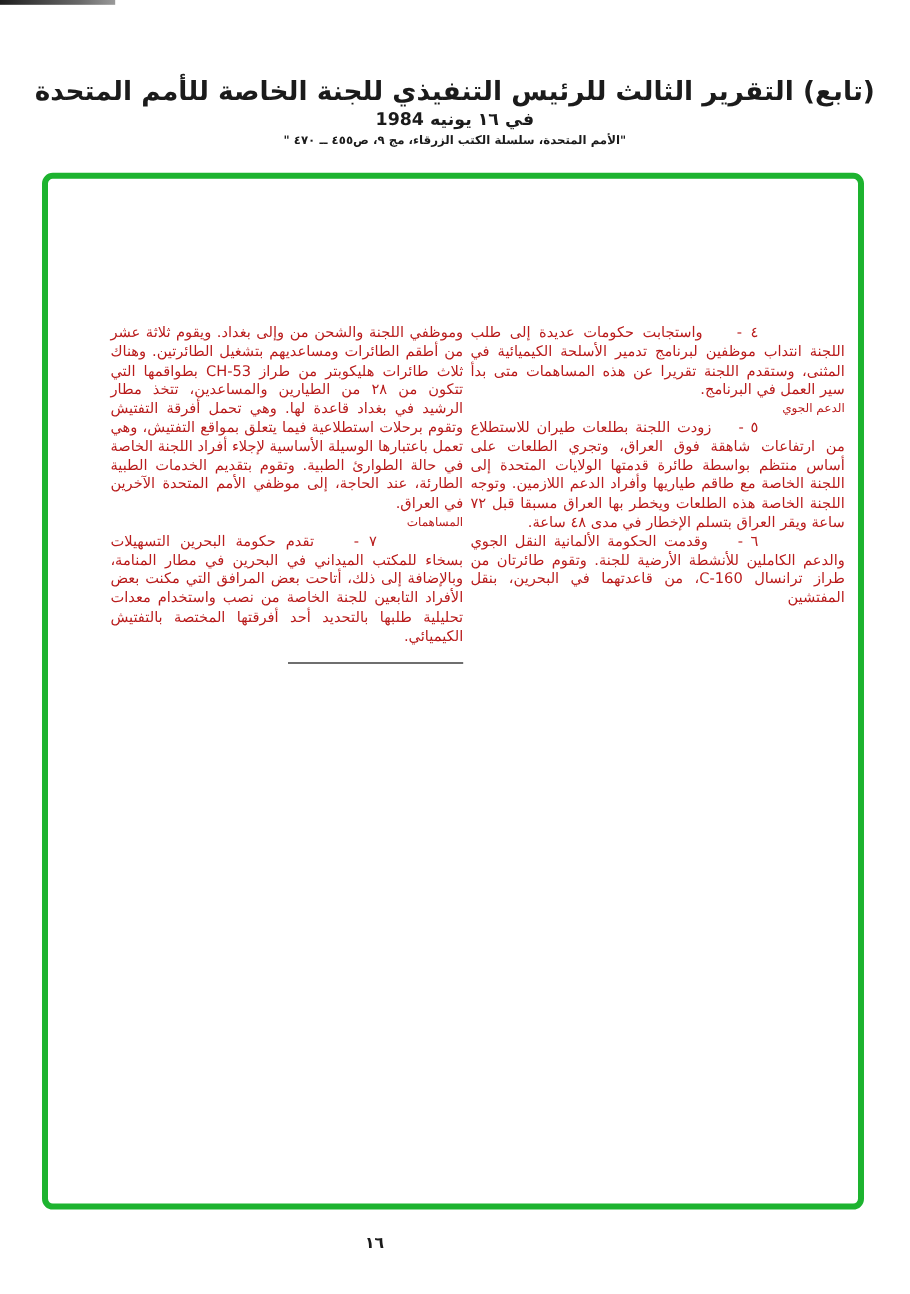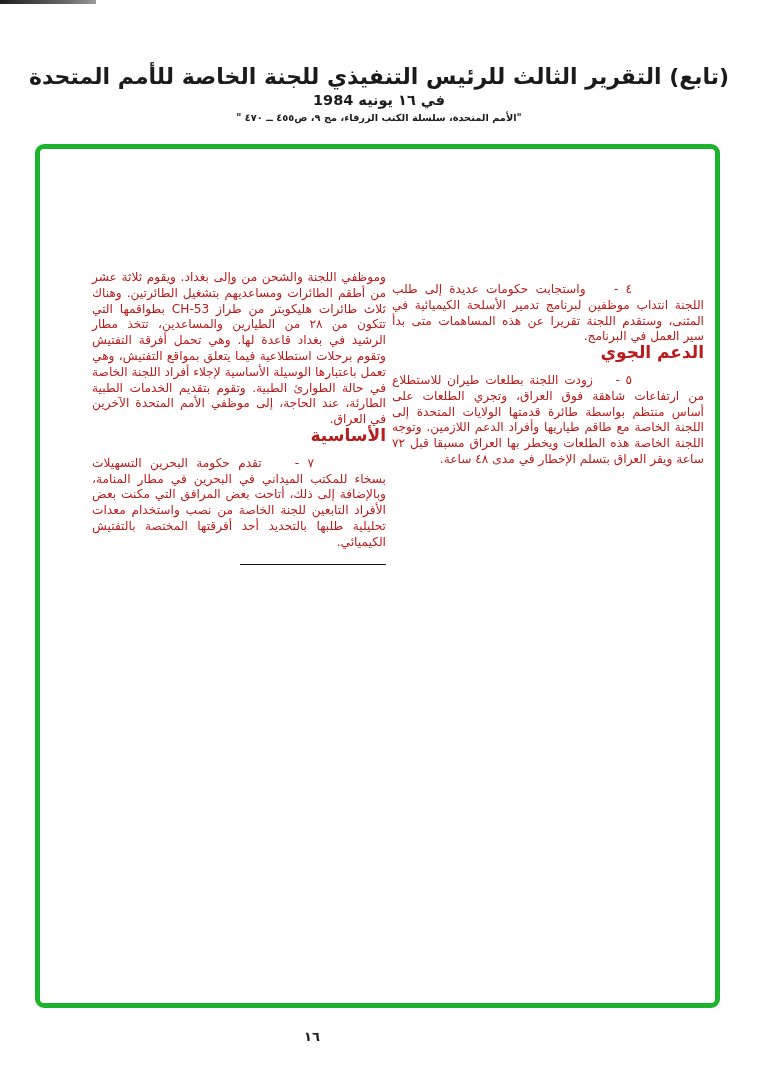--- a/index.html
+++ b/index.html
@@ -20,23 +20,23 @@
     position:absolute; left:35px; top:144px; width:675px; height:854px;
     border:5px solid #1db32f; border-radius:9px; background:#ffffff;
   }
   .col {
     position:absolute; direction:rtl; text-align:justify;
     font-size:12.2px; line-height:15.8px; color:#b91c1c;
   }
   .col-right { left:392px; top:270px; width:312px; }
   .col-left  { left:92px;  top:270px; width:294px; }
   .col p { margin:0; padding:0; }
-  .col p.indent { text-indent:72px;margin-top:12px; }
+  .col p.indent { text-indent:72px; }
   .sec-heading {
-    font-weight:bold; font-size:17px; margin:15px 0 4px 0; text-indent:0;
+    font-weight:normal; font-size:10px; margin:15px 0 4px 0; text-indent:0;
   }
   .footnote-sep {
     border:none; border-top:1.8px solid #111;
     width:146px; height:0; margin:13px 0 0 auto;
   }
   .page-number {
     position:absolute; left:0; top:1029px; width:624px;
     text-align:center; font-weight:bold; font-size:13px; direction:rtl;
   }
 </style>
@@ -48,22 +48,23 @@
 <div class="hdr hdr-title">(تابع) التقرير الثالث للرئيس التنفيذي للجنة الخاصة للأمم المتحدة</div>
 <div class="hdr hdr-date">في ١٦ يونيه 1984</div>
 <div class="hdr hdr-source">"الأمم المتحدة، سلسلة الكتب الزرقاء، مج ٩، ص٤٥٥ ــ ٤٧٠ "</div>
 
 <div class="green-box"></div>
 
 <div class="col col-right">
   <p class="indent">٤ -&nbsp;&nbsp;&nbsp;&nbsp;واستجابت حكومات عديدة إلى طلب اللجنة انتداب موظفين لبرنامج تدمير الأسلحة الكيميائية في المثنى، وستقدم اللجنة تقريرا عن هذه المساهمات متى بدأ سير العمل في البرنامج.</p>
   <p class="sec-heading">الدعم الجوي</p>
   <p class="indent">٥ -&nbsp;&nbsp;&nbsp;&nbsp;زودت اللجنة بطلعات طيران للاستطلاع من ارتفاعات شاهقة فوق العراق، وتجري الطلعات على أساس منتظم بواسطة طائرة قدمتها الولايات المتحدة إلى اللجنة الخاصة مع طاقم طياريها وأفراد الدعم اللازمين. وتوجه اللجنة الخاصة هذه الطلعات ويخطر بها العراق مسبقا قبل ٧٢ ساعة ويقر العراق بتسلم الإخطار في مدى ٤٨ ساعة.</p>
+  <p class="indent">٦ -&nbsp;&nbsp;&nbsp;&nbsp;وقدمت الحكومة الألمانية النقل الجوي والدعم الكاملين للأنشطة الأرضية للجنة. وتقوم طائرتان من طراز ترانسال C-160، من قاعدتهما في البحرين، بنقل المفتشين</p>
 </div>
 
 <div class="col col-left">
   <p>وموظفي اللجنة والشحن من وإلى بغداد. ويقوم ثلاثة عشر من أطقم الطائرات ومساعديهم بتشغيل الطائرتين. وهناك ثلاث طائرات هليكوبتر من طراز CH-53 بطواقمها التي تتكون من ٢٨ من الطيارين والمساعدين، تتخذ مطار الرشيد في بغداد قاعدة لها. وهي تحمل أفرقة التفتيش وتقوم برحلات استطلاعية فيما يتعلق بمواقع التفتيش، وهي تعمل باعتبارها الوسيلة الأساسية لإجلاء أفراد اللجنة الخاصة في حالة الطوارئ الطبية. وتقوم بتقديم الخدمات الطبية الطارئة، عند الحاجة، إلى موظفي الأمم المتحدة الآخرين في العراق.</p>
-  <p class="sec-heading">الأساسية</p>
+  <p class="sec-heading">المساهمات</p>
   <p class="indent">٧ -&nbsp;&nbsp;&nbsp;&nbsp;تقدم حكومة البحرين التسهيلات بسخاء للمكتب الميداني في البحرين في مطار المنامة، وبالإضافة إلى ذلك، أتاحت بعض المرافق التي مكنت بعض الأفراد التابعين للجنة الخاصة من نصب واستخدام معدات تحليلية طلبها بالتحديد أحد أفرقتها المختصة بالتفتيش الكيميائي.</p>
   <hr class="footnote-sep">
 </div>
 
 <div class="page-number">١٦</div>
 
 </body></html>

